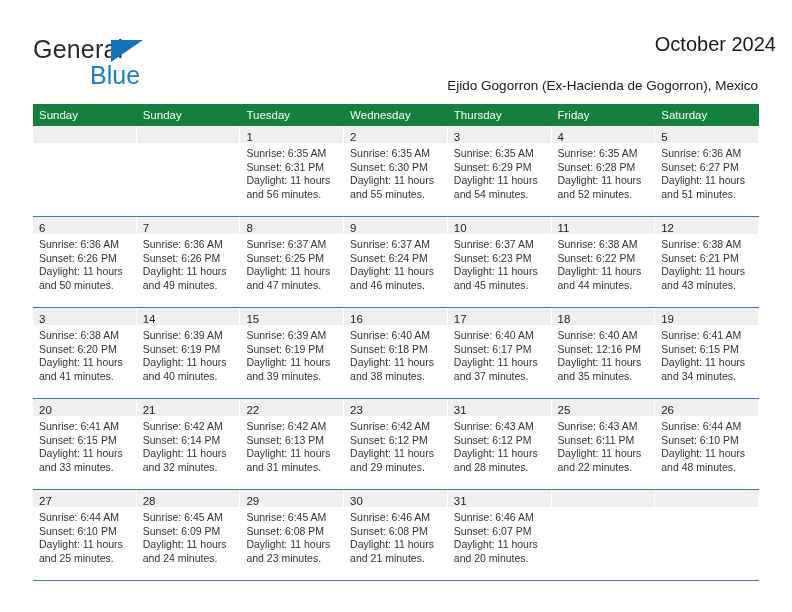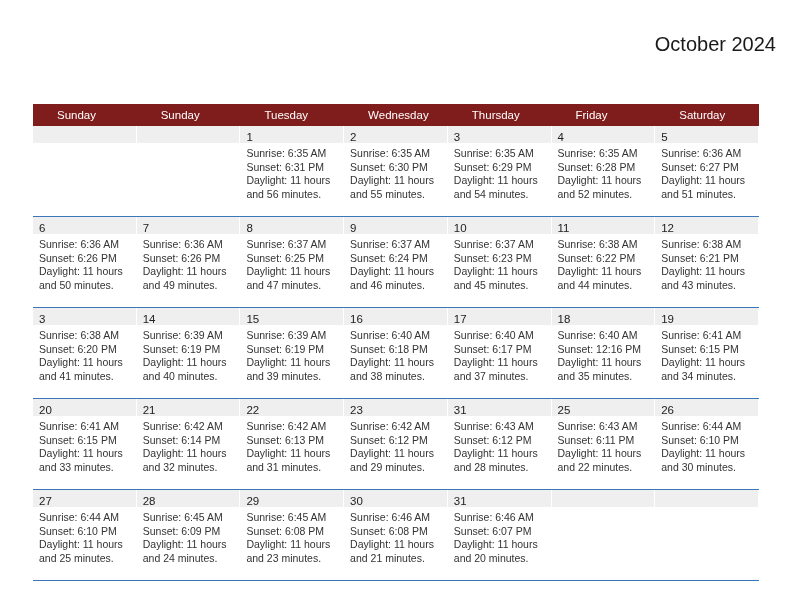--- a/index.html
+++ b/index.html
@@ -84,26 +84,26 @@
   
   .calendar {
     position: absolute;
     left: 33px;
     top: 104px;
     width: 726px;
     border-collapse: collapse;
     table-layout: fixed;
   }
   .calendar th {
-    background: #7f1d1d;
+    background: #15803d;
     color: #ffffff;
     font-weight: normal;
     font-size: 11.5px;
     text-align: left;
-    padding: 5px 0 5px 24px;
+    padding: 5px 0 5px 6px;
     height: 11px;
     border: none;
   }
   .calendar td {
     vertical-align: top;
     padding: 0;
     border: none;
     width: 103.71px;
     height: 90px;
     border-bottom: 1px solid #3b76b8;
@@ -140,22 +140,28 @@
     background: #efefef;
   }
 </style>
 </head>
 <body>
 
 <div class="page">
 
   <div class="header">
 
+    <div class="logo">
+      <span class="logo-general">General</span>
+      <span class="logo-triangle"></span>
+      <span class="logo-blue">Blue</span>
+    </div>
 
     <div class="title">October 2024</div>
+    <div class="subtitle">Ejido Gogorron (Ex-Hacienda de Gogorron), Mexico</div>
 
   </div>
 
   <table class="calendar">
     <thead>
       <tr id="weekday-row">
           <th>Sunday</th>
           <th>Sunday</th>
           <th>Tuesday</th>
           <th>Wednesday</th>
@@ -459,21 +465,21 @@
               </div>
             </div>
           </td>
           <td>
             <div class="cell-inner">
               <div class="daynum-band"><span class="daynum">26</span></div>
               <div class="cell-body">
                 <div class="cell-line">Sunrise: 6:44 AM</div>
                 <div class="cell-line">Sunset: 6:10 PM</div>
                 <div class="cell-line">Daylight: 11 hours</div>
-                <div class="cell-line">and 30 minutes.</div>
+                <div class="cell-line">and 48 minutes.</div>
               </div>
             </div>
           </td>
         </tr>
         <tr>
           <td>
             <div class="cell-inner">
               <div class="daynum-band"><span class="daynum">27</span></div>
               <div class="cell-body">
                 <div class="cell-line">Sunrise: 6:44 AM</div>

